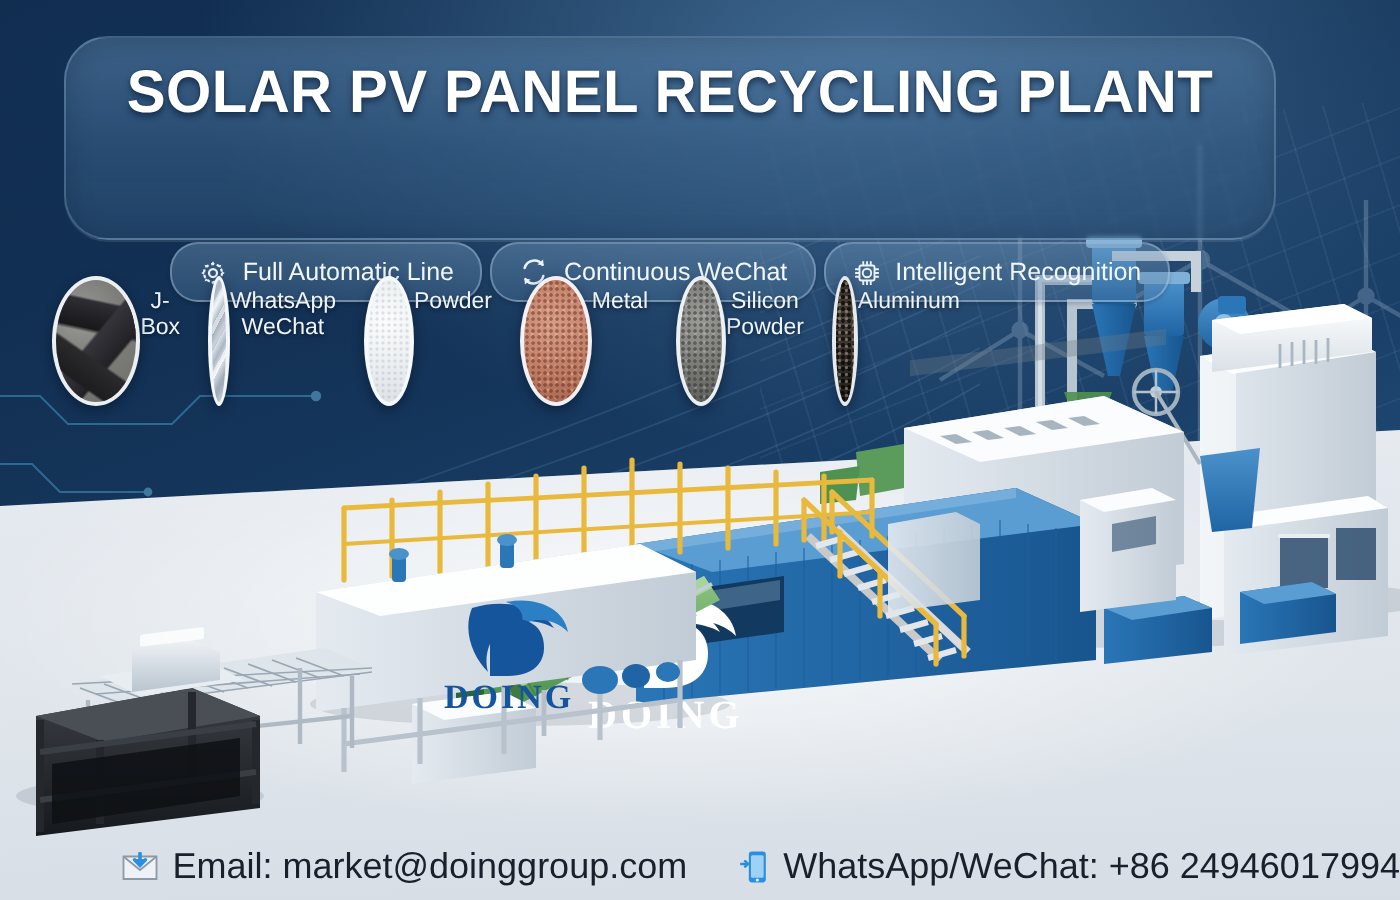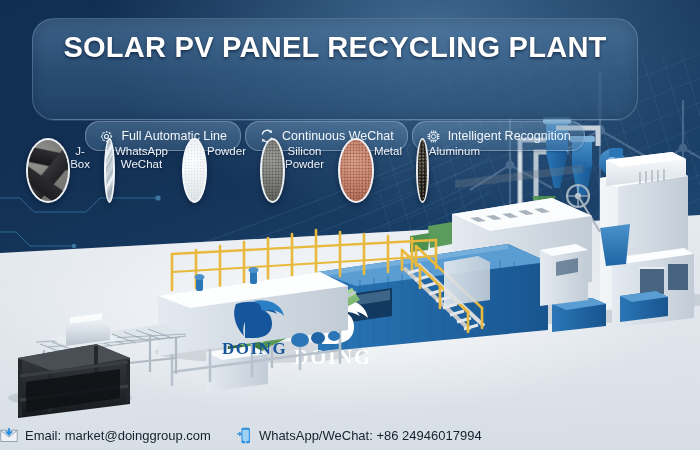--- a/index.html
+++ b/index.html
@@ -155,22 +155,22 @@
     background-size:3.5px 3.5px, 3px 3px;
     background-position:0 0, 2px 1px;
   }
 
   
   .plant{position:absolute;left:0;top:0;width:700px;height:450px;pointer-events:none;}
 
   
   .footer{
     position:absolute;left:0;right:0;bottom:6px;
-    display:flex;align-items:center;justify-content:flex-start;gap:26px;
-    color:#17202b;font-size:13px;
+    display:flex;align-items:center;justify-content:flex-end;gap:26px;
+    color:#17202b;font-size:18px;
   }
   .fitem{display:flex;align-items:center;gap:7px;white-space:nowrap;}
   .fitem svg{display:block;}
 </style>
 </head>
 <body>
 
 <div class="stage">
 
   <div class="bg-sky"></div>
@@ -623,30 +623,30 @@
         <span>WeChat</span>
       </div>
     </div>
 
     <div class="mat">
       <div class="mat-circle tex-glass"></div>
       <div class="mat-label">Powder</div>
     </div>
 
     <div class="mat">
+      <div class="mat-circle tex-metal"></div>
+      <div class="mat-label">Metal</div>
+    </div>
+
+    <div class="mat">
       <div class="mat-circle tex-silicon"></div>
       <div class="mat-label">
         <span>Silicon</span><br>
         <span>Powder</span>
       </div>
-    </div>
-
-    <div class="mat">
-      <div class="mat-circle tex-metal"></div>
-      <div class="mat-label">Metal</div>
     </div>
 
     <div class="mat">
       <div class="mat-circle tex-plastic"></div>
       <div class="mat-label">Aluminum</div>
     </div>
 
   </div>
 
   <div class="footer">

